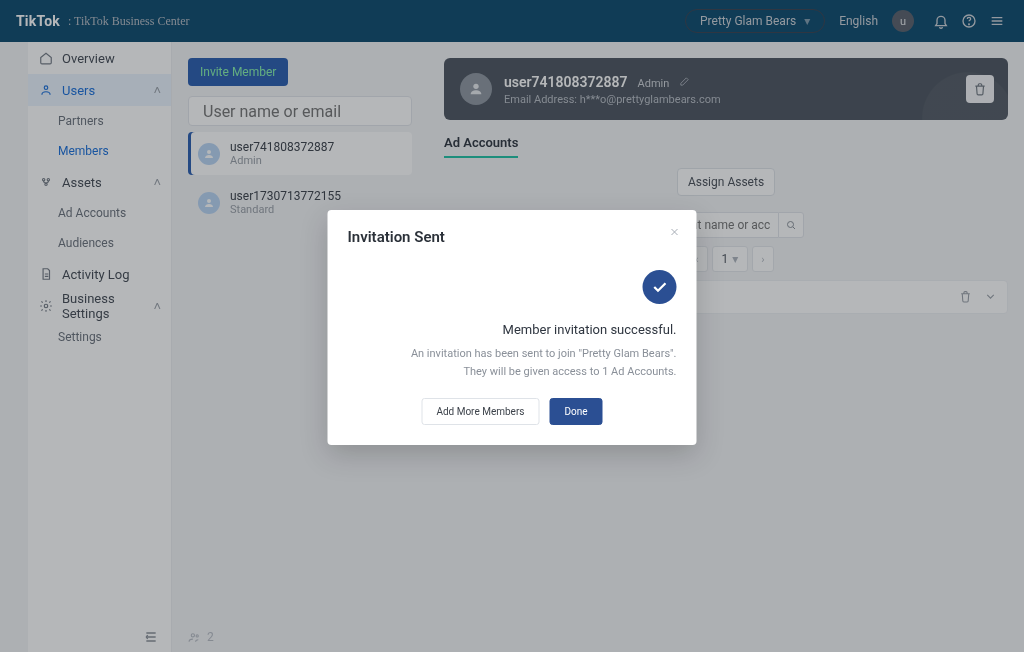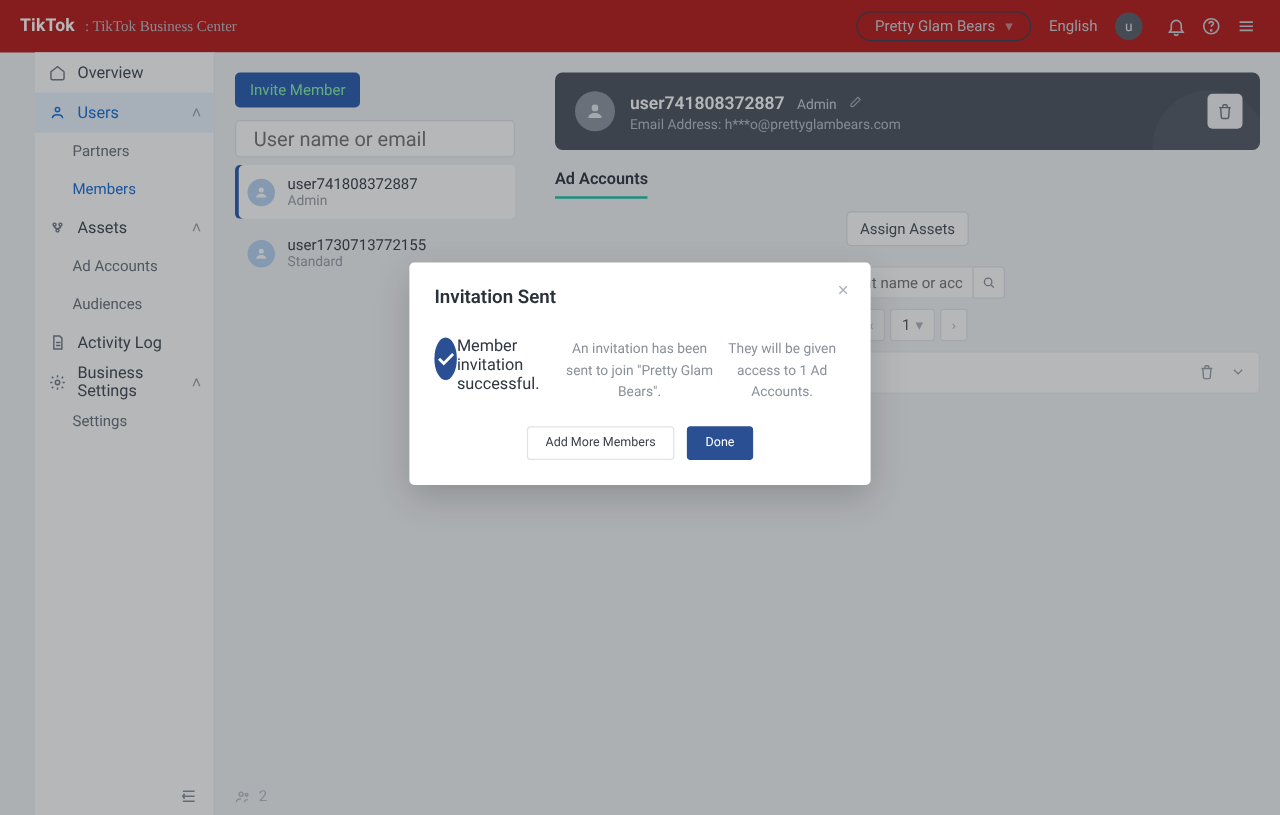--- a/index.html
+++ b/index.html
@@ -1,19 +1,19 @@
 <!DOCTYPE html>
 <html><head>
 <meta charset="utf-8">
 <style>
   * { box-sizing: border-box; margin: 0; padding: 0; font-family: -apple-system, BlinkMacSystemFont, "Segoe UI", Roboto, Helvetica, Arial, sans-serif; }
   body { width: 1024px; height: 652px; overflow: hidden; background: #f4f5f7; position: relative; }
 
   
-  .topbar { height: 42px; background: #b91c1c; display: flex; align-items: center; padding: 0 16px; color: #c5c9cf; }
+  .topbar { height: 42px; background: #0c4a6e; display: flex; align-items: center; padding: 0 16px; color: #c5c9cf; }
   .brand { display: flex; align-items: center; gap: 6px; }
   .tiktok-logo { font-weight: 700; font-size: 14px; color: #fff; letter-spacing: 0.2px; }
   .brand-sub { font-size: 12px; color: #b8bdc5; margin-left: 2px; font-family: Liberation Serif, serif; }
   .topbar-spacer { flex: 1; }
   .org-pill { border: 1px solid #3a4250; border-radius: 16px; padding: 4px 14px; font-size: 12px; color: #cfd3d9; display: flex; align-items: center; gap: 8px; cursor: pointer; }
   .org-pill .chev { opacity: .6; }
   .top-lang { font-size: 12px; margin: 0 14px; color: #cfd3d9; cursor: pointer; }
   .top-avatar { width: 22px; height: 22px; border-radius: 50%; background: #5a616c; color: #e5e7ea; display: inline-flex; align-items: center; justify-content: center; font-size: 11px; margin-right: 10px; }
   .top-icon { width: 22px; height: 22px; display: inline-flex; align-items: center; justify-content: center; color: #cfd3d9; cursor: pointer; margin-left: 6px; }
   .top-icon svg { width: 16px; height: 16px; }
@@ -84,21 +84,21 @@
 
   .member-footer { position: absolute; bottom: 8px; left: 16px; display: flex; align-items: center; gap: 6px; color: #b8bdc5; font-size: 12px; }
   .member-footer svg { width: 13px; height: 13px; }
 
   
   .scrim { position: fixed; inset: 0; background: rgba(25,30,38,.32); }
   .modal { position: fixed; left: 50%; top: 210px; transform: translateX(-50%); width: 369px; background: #fff; border-radius: 4px; box-shadow: 0 10px 28px rgba(0,0,0,.18); padding: 18px 20px 20px; }
   .modal-title { font-size: 15px; font-weight: 600; color: #2b3139; }
   .modal-close { position: absolute; right: 12px; top: 12px; width: 20px; height: 20px; display: inline-flex; align-items: center; justify-content: center; color: #a7adb6; cursor: pointer; }
   .modal-close svg { width: 12px; height: 12px; }
-  .modal-body { display: flex; flex-direction: row; align-items: flex-start; margin-top: 24px; }
+  .modal-body { display: flex; flex-direction: column; align-items: flex-end; margin-top: 24px; }
   .check-badge { width: 34px; height: 34px; border-radius: 50%; background: #2b4f93; display: inline-flex; align-items: center; justify-content: center; margin-bottom: 18px; }
   .check-badge svg { width: 18px; height: 18px; color: #fff; }
   .modal-msg { font-size: 13px; color: #2f3640; margin-bottom: 8px; }
   .modal-sub { font-size: 11px; color: #8a9099; line-height: 1.6; text-align: center; }
   .modal-actions { display: flex; justify-content: center; gap: 10px; margin-top: 18px; }
   .btn-secondary { background: #fff; border: 1px solid #dfe3e8; color: #3c424a; }
   .btn-primary { background: #2b4f93; border: 1px solid #2b4f93; color: #fff; }
   .btn { border-radius: 3px; font-size: 10px; padding: 7px 14px; cursor: pointer; }
 </style>
 </head>

